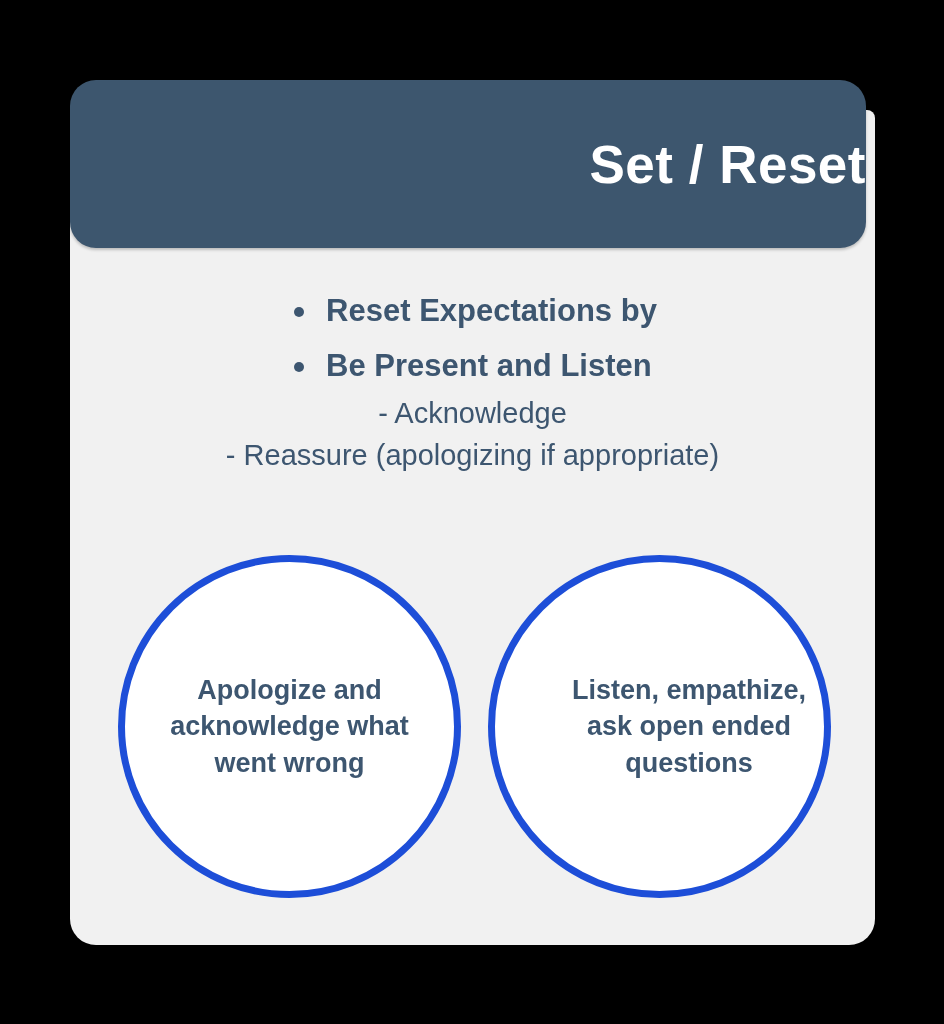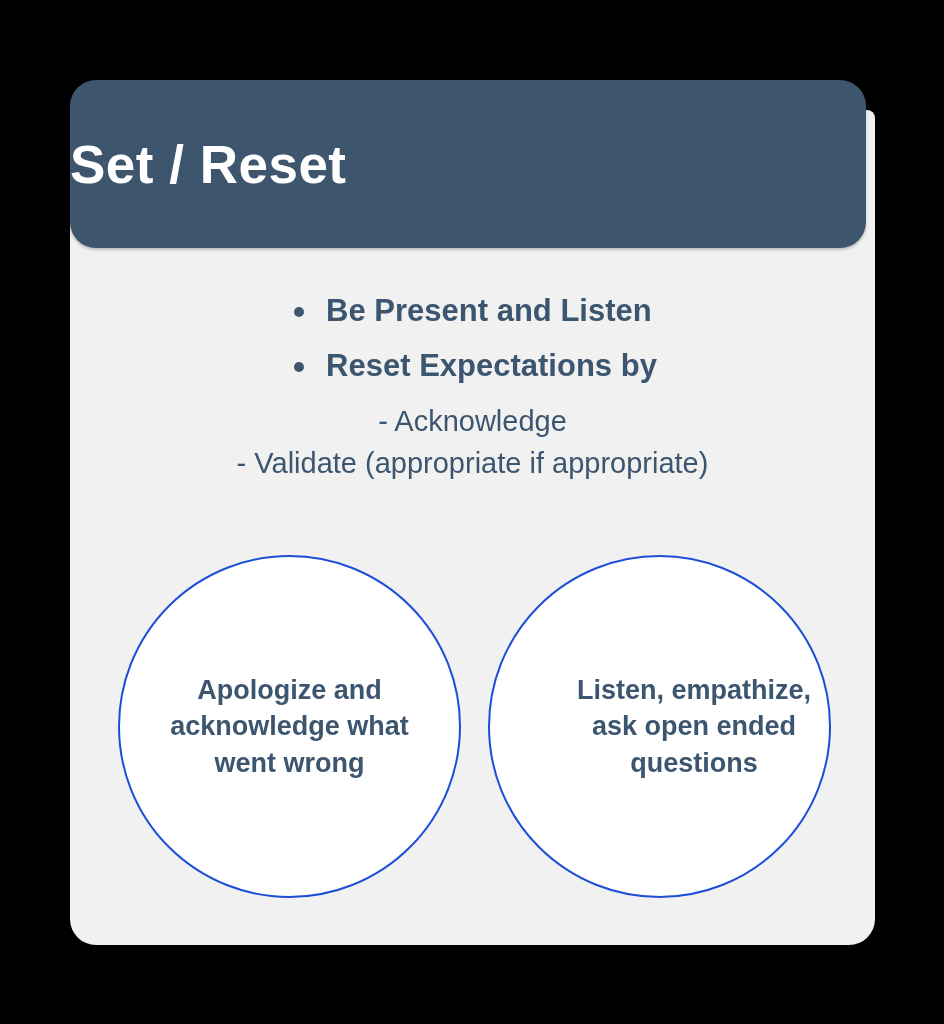--- a/index.html
+++ b/index.html
@@ -40,21 +40,21 @@
   .header {
     position: absolute;
     left: 70px;
     top: 80px;
     width: 796px;
     height: 168px;
     background: #3D566E;
     border-radius: 26px;
     display: flex;
     align-items: center;
-    justify-content: flex-start;
+    justify-content: flex-end;
     box-shadow: 0 2px 3px rgba(0,0,0,0.22);
   }
   .header-title {
     color: #FFFFFF;
     font-size: 53px;
     font-weight: bold;
     letter-spacing: 0.5px;
     line-height: 1;
     text-align: center;
     white-space: nowrap;
@@ -89,21 +89,21 @@
     content: "";
     position: absolute;
     left: 6px;
     top: 24px;
     width: 10px;
     height: 10px;
     border-radius: 50%;
     background: #3D5670;
   }
   .sub-lines {
-    margin: 8px;
+    margin: 0;
     padding: 0;
     list-style: none;
     text-align: center;
   }
   .sub-line {
     font-size: 29px;
     font-weight: normal;
     line-height: 1.42;
     color: #3D5670;
     white-space: nowrap;
@@ -117,21 +117,21 @@
     width: 805px;
     height: 345px;
   }
   .circle {
     position: absolute;
     top: 0;
     width: 343px;
     height: 343px;
     border-radius: 50%;
     background: #FFFFFF;
-    border: 2px solid #1d4ed8;
+    border: 7px solid #1d4ed8;
     box-sizing: border-box;
     display: flex;
     align-items: center;
     justify-content: center;
   }
   .circle.left  { left: 48px; }
   .circle.right { left: 418px; justify-content: flex-end; }
 
   .circle-text {
     font-size: 27px;
@@ -149,26 +149,26 @@
 <div id="slide">
 
   <div class="card"></div>
 
   <div class="header">
     <div class="header-title">Set / Reset</div>
   </div>
 
   <div class="content">
     <ul class="bullet-list">
+      <li class="bullet-item">Reset Expectations by</li>
       <li class="bullet-item">Be Present and Listen</li>
-      <li class="bullet-item">Reset Expectations by</li>
     </ul>
     <ul class="sub-lines">
       <li class="sub-line">- Acknowledge</li>
-      <li class="sub-line">- Validate (appropriate if appropriate)</li>
+      <li class="sub-line">- Reassure (apologizing if appropriate)</li>
     </ul>
   </div>
 
   <div class="circles">
     <div class="circle left">
       <div class="circle-text">Apologize and
 acknowledge what
 went wrong</div>
     </div>
     <div class="circle right">

